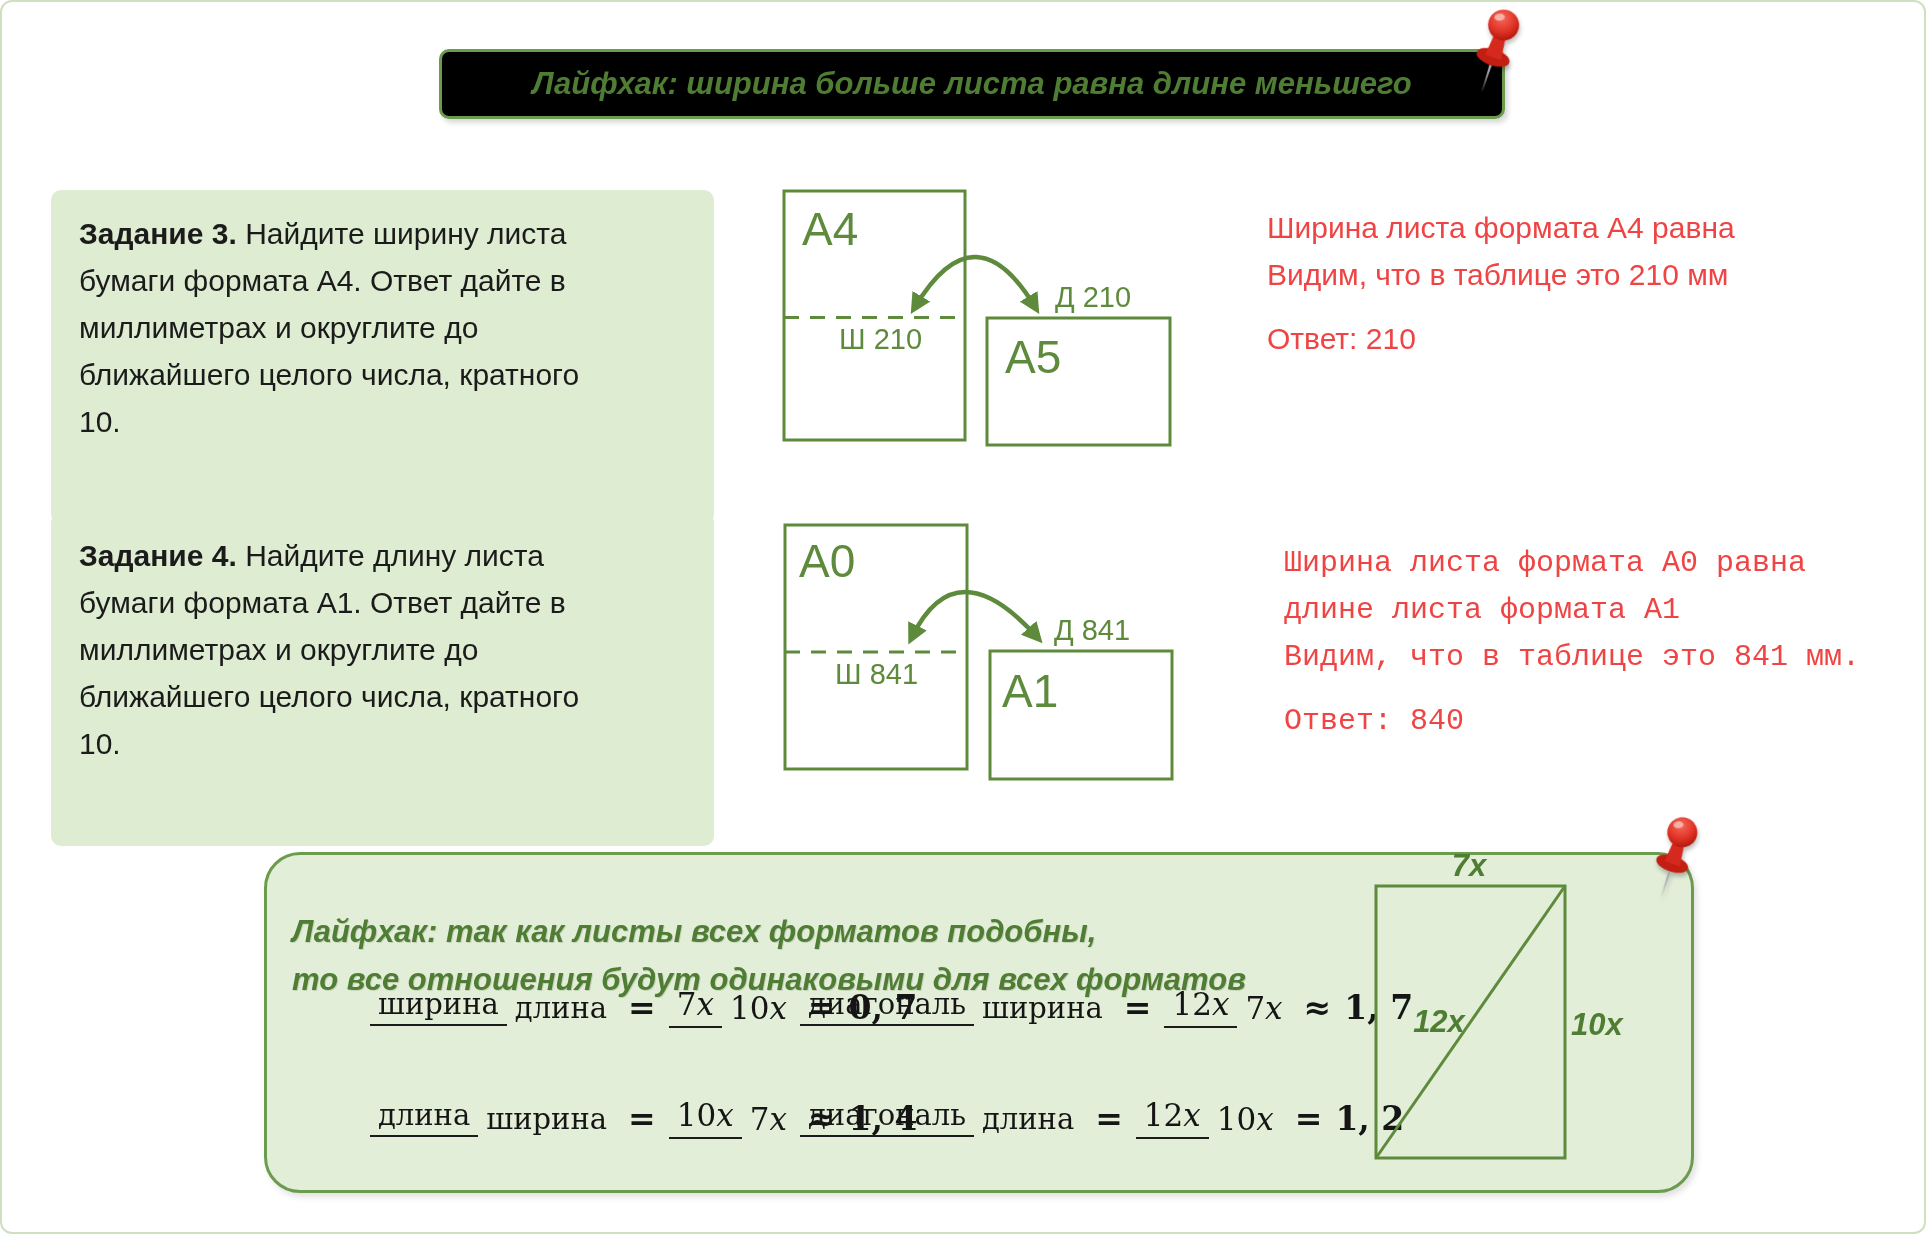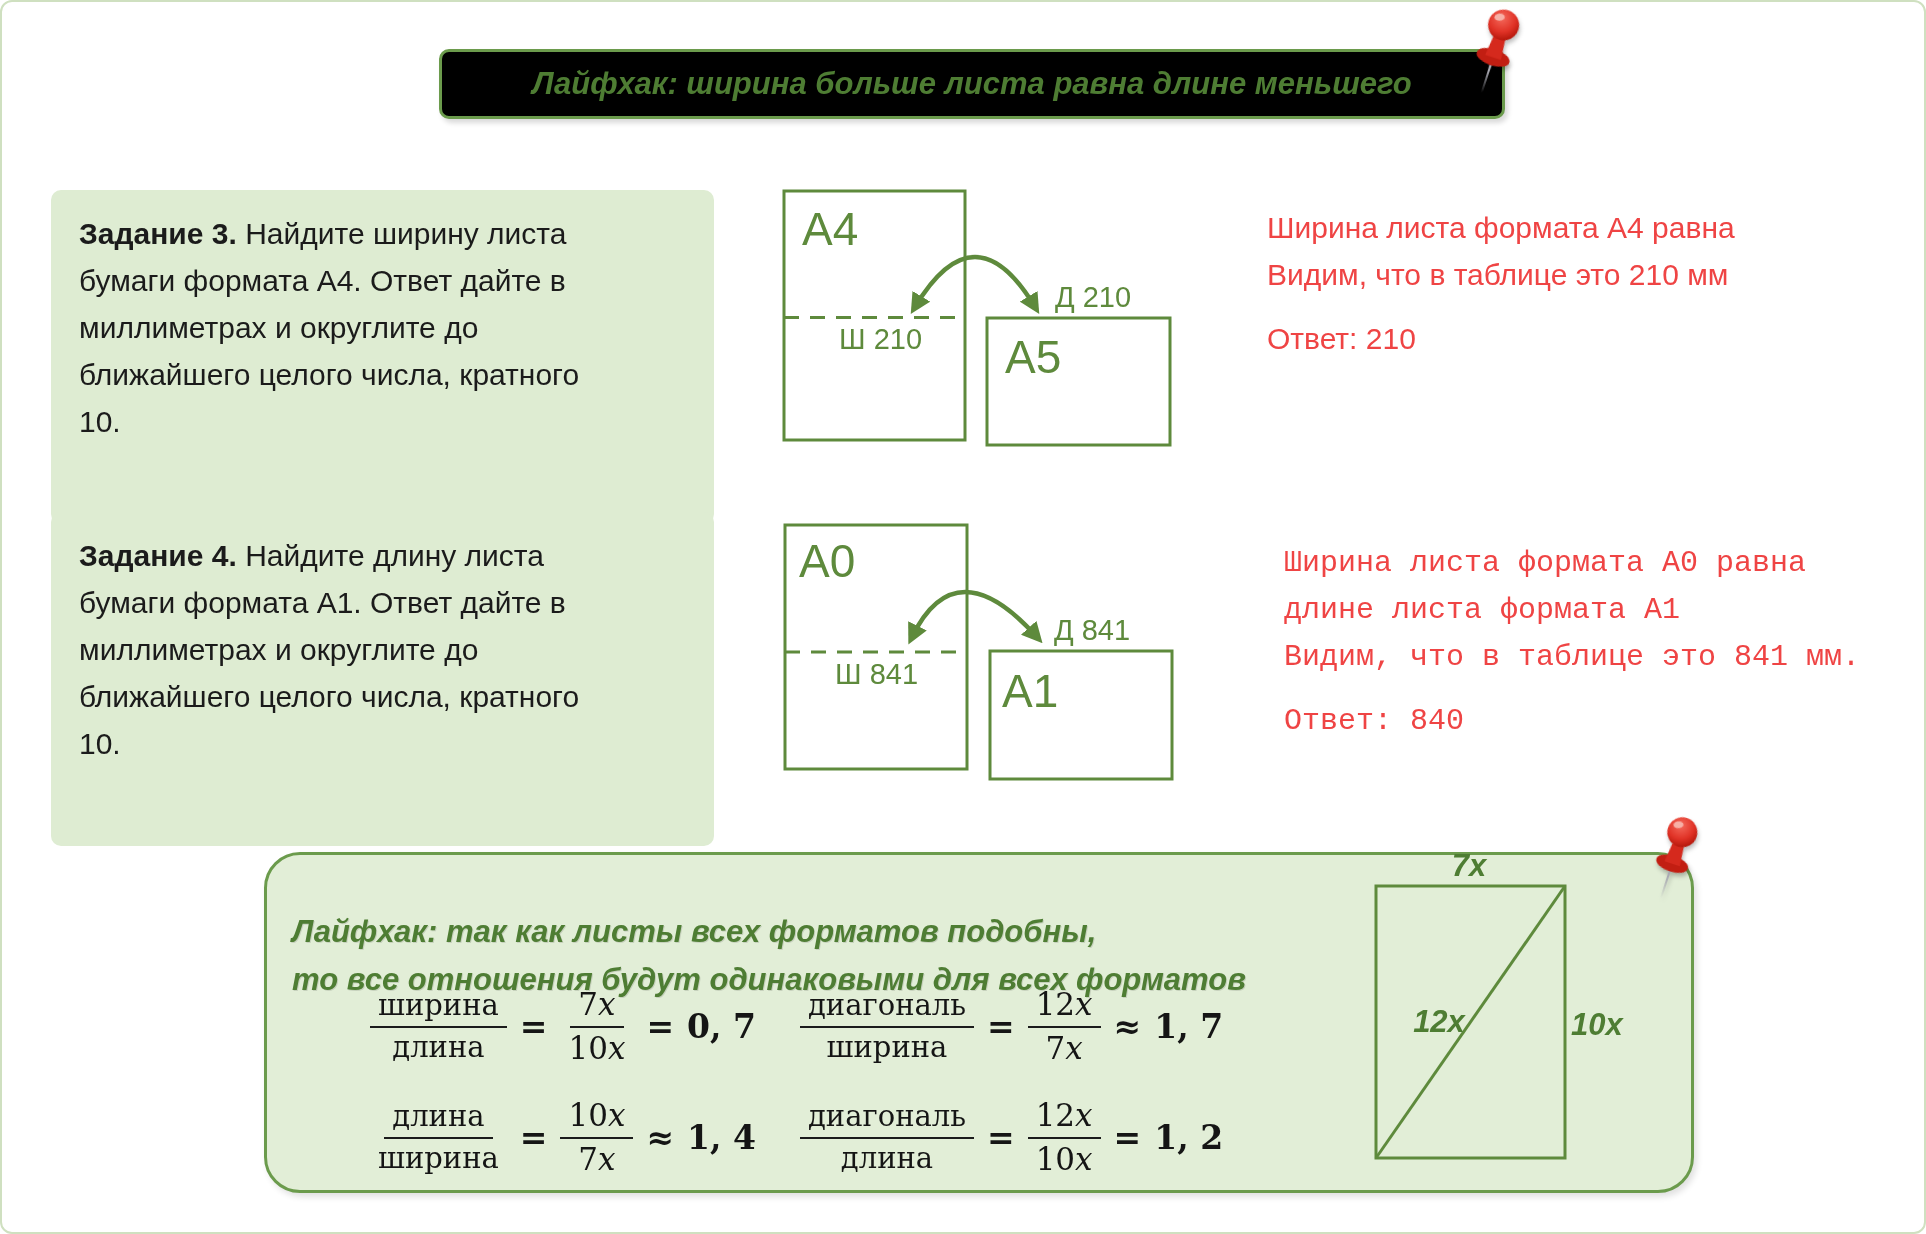--- a/index.html
+++ b/index.html
@@ -40,21 +40,21 @@
   .lifehack-title {
     position:absolute; left:290px; top:874px; font-size:31px; line-height:48px;
     font-weight:bold; font-style:italic; color:#4e7d33;
     text-shadow:1px 1px 0 rgba(0,0,0,.12); white-space:nowrap;margin-top:32px;
   }
   
   .formula {
     position:absolute; display:flex; align-items:center;
     font-family:"DejaVu Serif", serif; color:#151515;
   }
-  .frac { display:inline-flex; flex-direction:column; align-items:center; }
+  .frac { display:inline-flex; flex-direction:row; align-items:center; }
   .frac .num { font-size:29px; line-height:1.15; padding:0 8px 3px; border-bottom:2.5px solid #1b1b1b; }
   .frac .den { font-size:29px; line-height:1.15; padding:3px 8px 0; }
   .frac.nums .num, .frac.nums .den { font-size:31px; }
   .frac .var { font-style:italic; }
   .eq  { font-size:33px; font-weight:bold; margin:0 13px; }
   .res { font-size:33px; font-weight:bold; }
   svg { position:absolute; overflow:visible; }
   .pin { filter:drop-shadow(2px 3px 2px rgba(0,0,0,.25)); transform:rotate(18deg); }
   .diag-label  { font-family:"Liberation Sans", sans-serif; }
 </style>

